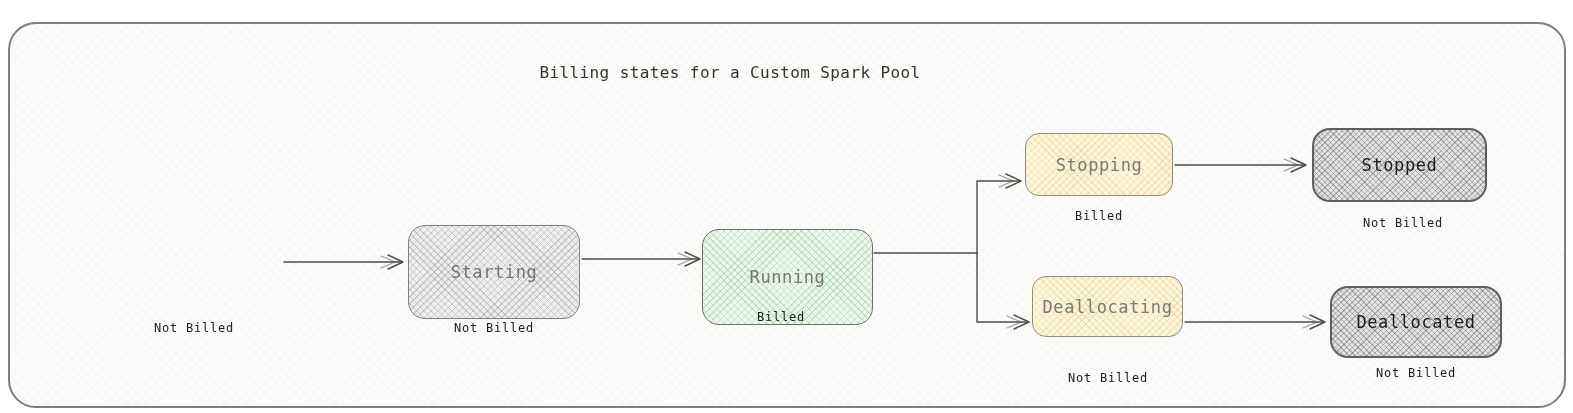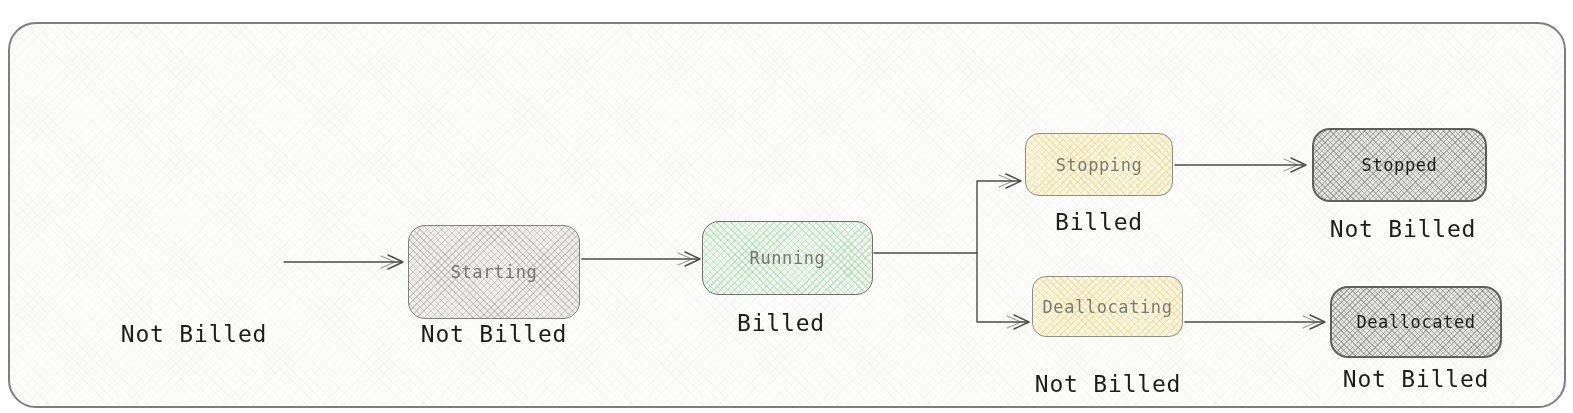--- a/index.html
+++ b/index.html
@@ -49,33 +49,34 @@
   }
   .node.darkgray{
     background-color:#e2e2e1;
     background-image:
       repeating-linear-gradient(45deg, rgba(92,92,90,0.38) 0 1px, transparent 1px 4px),
       repeating-linear-gradient(135deg, rgba(92,92,90,0.38) 0 1px, transparent 1px 4px);
     border:2px solid #5f5f5c;border-radius:18px;color:#1d1d1b;justify-content:center;
   }
   .caption{
     position:absolute;transform:translateX(-50%);
-    font-size:23px;letter-spacing:0.8px;color:#1d1d1b;white-space:nowrap;
+    font-size:12px;letter-spacing:0.8px;color:#1d1d1b;white-space:nowrap;
   }
   svg.arrows{position:absolute;left:0;top:0;pointer-events:none;}
   svg.arrows path{fill:none;stroke:#4c4c49;stroke-width:1.4;stroke-linecap:round;stroke-linejoin:round;}
   svg.arrows g.echo path{stroke-width:1.1;opacity:0.55;}
 </style>
 </head>
 <body>
 
 <div class="canvas">
 
   <div class="frame"></div>
 
+  <div class="title">Billing states for a Custom Spark Pool</div>
 
   <svg class="arrows" width="1573" height="413" viewBox="0 0 1573 413">
 
     <path d="M284 262 H402"></path>
     <path d="M388 255 L403 262 L388 269"></path>
     <g class="echo">
         <path d="M381 256 L395 262 L381 268"></path>
       </g>
 
     <path d="M582 259 H699"></path>
@@ -109,21 +110,21 @@
       </g>
   </svg>
 
   <div class="caption" style="left:194px;top:321px">Not Billed</div>
 
   <div class="node gray" style="left:408px;top:225px;width:172px;height:94px">
     <span>Starting</span>
   </div>
   <div class="caption" style="left:494px;top:321px">Not Billed</div>
 
-  <div class="node green" style="left:702px;top:221px;width:171px;height:74px">
+  <div class="node green" style="left:702px;top:229px;width:171px;height:96px">
     <span>Running</span>
   </div>
   <div class="caption" style="left:781px;top:310px">Billed</div>
 
   <div class="node yellow" style="left:1025px;top:133px;width:148px;height:63px">
     <span>Stopping</span>
   </div>
   <div class="caption" style="left:1099px;top:209px">Billed</div>
 
   <div class="node darkgray" style="left:1312px;top:128px;width:175px;height:74px">

